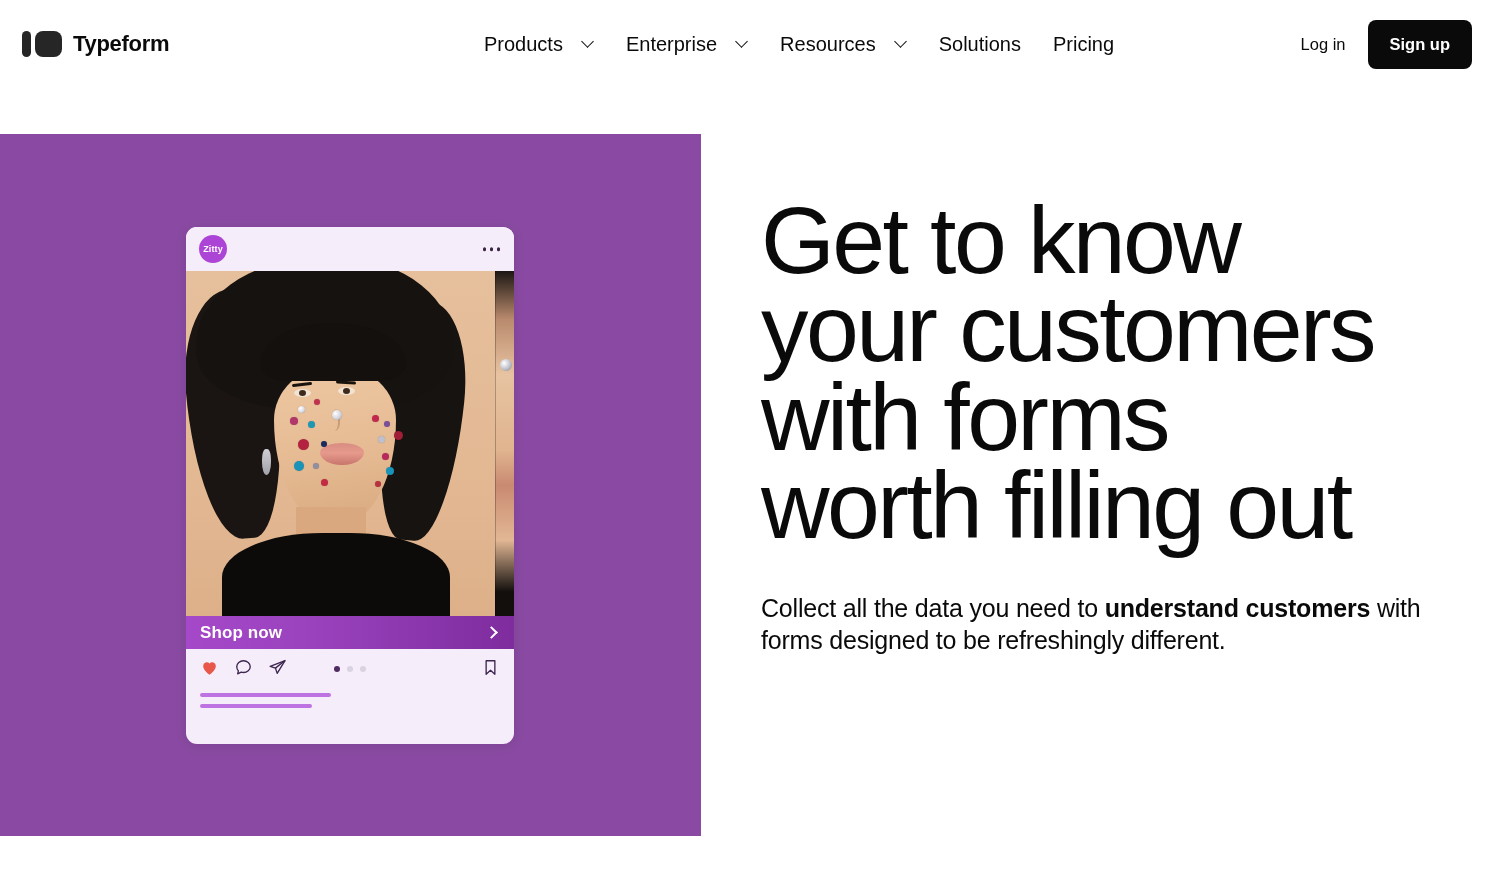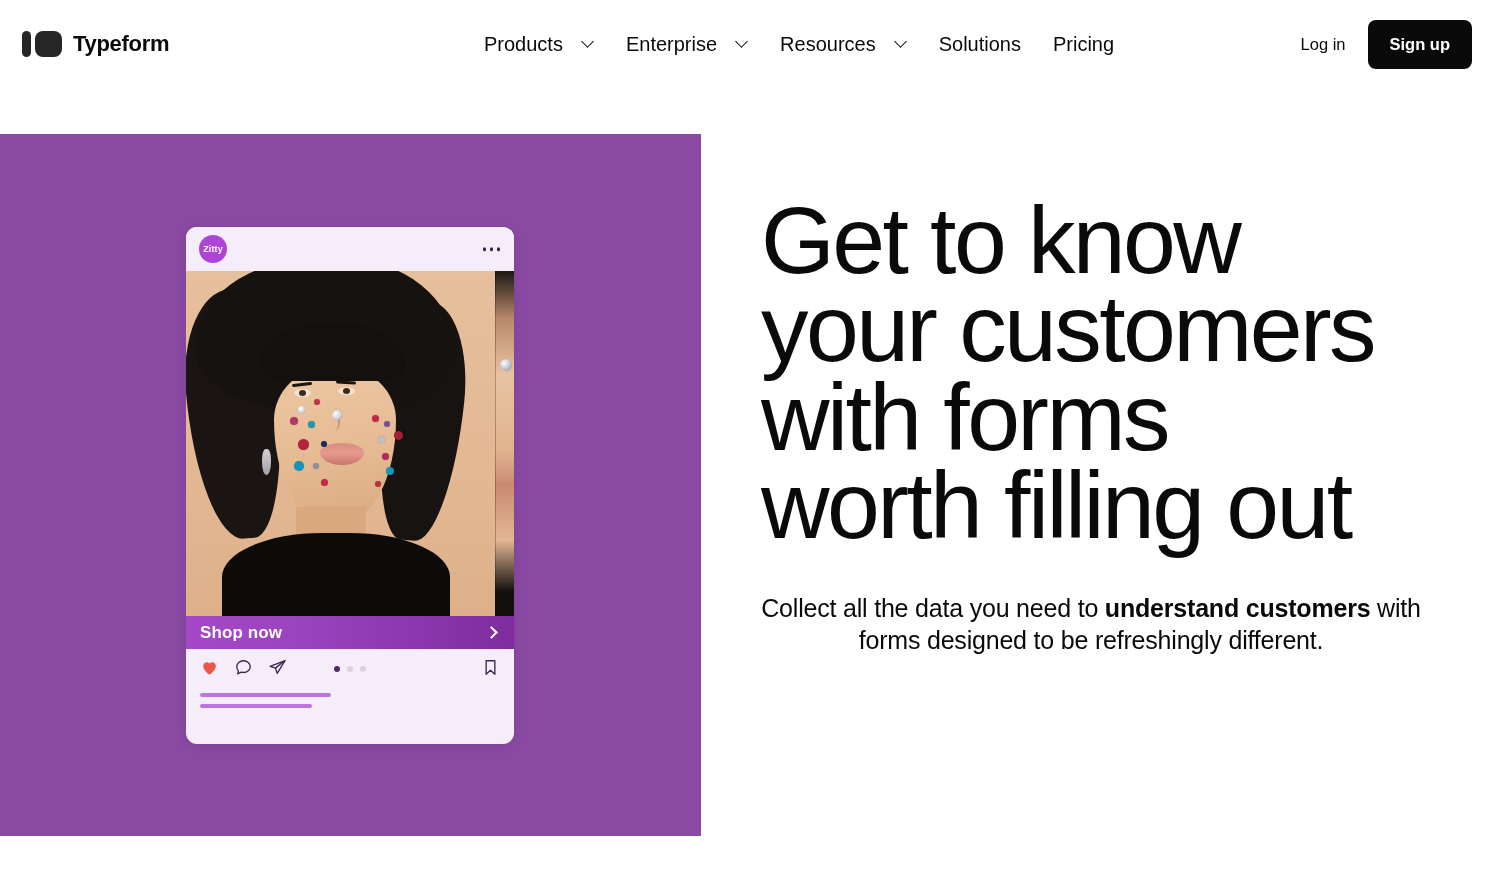--- a/index.html
+++ b/index.html
@@ -391,21 +391,20 @@
     color: #0a0a0a;
     white-space: pre-line;
   }
   .hero-sub {
     margin-top: 44px;
     font-size: 25px;
     line-height: 1.27;
     color: #0a0a0a;
     letter-spacing: -0.2px;
     max-width: 660px;
-    text-align: center;
   }
   .hero-sub b { font-weight: 700; }
   .cta-btn {
     margin-top: 47px;
     background: #16191d;
     color: #ffffff;
     font-size: 17px;
     font-weight: 700;
     border: none;
     border-radius: 9px;

